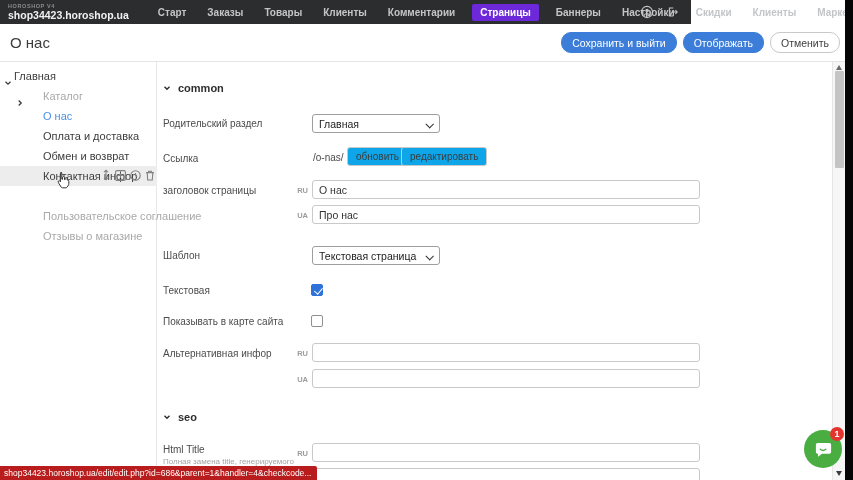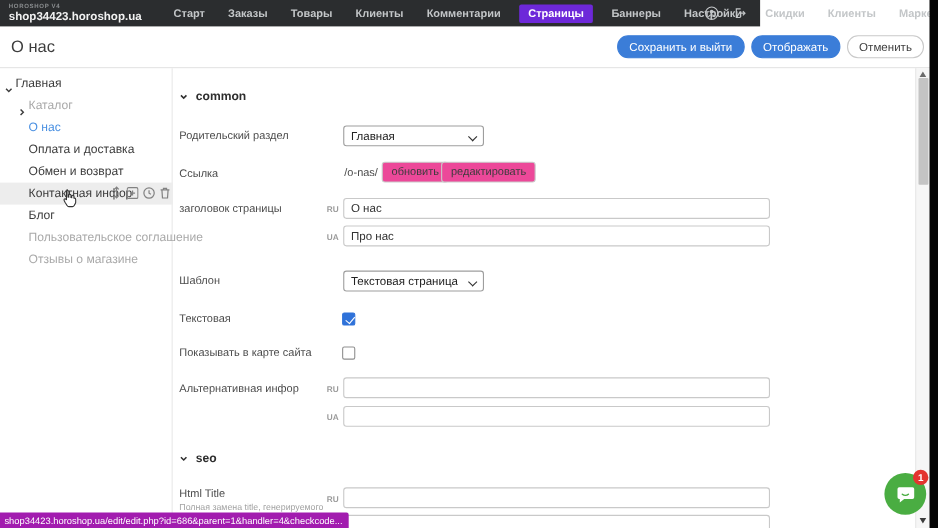--- a/index.html
+++ b/index.html
@@ -24,44 +24,44 @@
   .head-buttons { position:absolute; right:13px; top:8px; display:flex; gap:6px; }
   .btn { height:21px; display:inline-flex; align-items:center; padding:0 10px; font-size:10.5px; border-radius:10px; cursor:pointer; border:1px solid transparent; }
   .btn.blue { background:#3b7dd8; color:#fff; border-color:#3b7dd8; }
   .btn.white { background:#fff; color:#3f3f3f; border-color:#c9c9c9; }
 
   
   .sidebar { position:absolute; left:0; top:62px; width:157px; height:418px; background:#fff; border-right:1px solid #e8e8e8; }
   .titem { position:absolute; left:0; width:157px; height:20px; line-height:20px; font-size:11px; color:#3c3c3c; cursor:pointer; white-space:nowrap; }
   .titem .lbl { position:absolute; }
   .titem.root .lbl { left:14px; }
-  .titem.child .lbl { left:26px; }
+  .titem.child .lbl { left:43px; }
   .titem.gray { color:#a9a9a9; }
   .titem.selected { color:#4a90e2; }
   .titem.hovered { background:#ededed; }
   .tchev { position:absolute; top:6.5px; }
   .row-icons { position:absolute; left:101px; top:3px; display:flex; gap:4px; align-items:center; }
   .row-icons svg { display:block; }
 
   
   .section-header { position:absolute; display:flex; align-items:center; gap:7px; font-size:11px; font-weight:700; color:#2e2e2e; cursor:pointer; }
   .flabel { position:absolute; left:163px; font-size:10px; color:#4c4c4c; }
   .fhelp { position:absolute; left:163px; font-size:8px; color:#a3a3a3; }
   .lang { position:absolute; left:294px; width:14px; text-align:right; font-size:7.5px; color:#9b9b9b; font-weight:700; }
   .tinput { position:absolute; left:312px; width:388px; height:19px; border:1px solid #c9c9c9; border-radius:3px; padding:0 6px; font-family:"Liberation Sans","DejaVu Sans",sans-serif; font-size:10.5px; color:#333; background:#fff; outline:none; }
   .select { position:absolute; left:312px; width:128px; height:19px; border:1px solid #9e9e9e; border-radius:3px; background:#fff; font-size:10.5px; color:#222; display:flex; align-items:center; padding:0 6px; cursor:pointer; }
   .select::after { content:""; position:absolute; right:7px; top:7px; width:5px; height:5px; border-right:1.4px solid #333; border-bottom:1.4px solid #333; transform:rotate(45deg) translateY(-1px); }
   .linktext { position:absolute; left:313px; font-size:10px; color:#4a4a4a; }
-  .sbtn { position:absolute; height:19px; display:inline-flex; align-items:center; padding:0 8px; background:#ec4899; border:1px solid #c9c9c9; border-radius:3px; font-size:10px; color:#3c3c3c; cursor:pointer; }
+  .sbtn { position:absolute; height:19px; display:inline-flex; align-items:center; padding:0 8px; background:#0ea5e9; border:1px solid #c9c9c9; border-radius:3px; font-size:10px; color:#3c3c3c; cursor:pointer; }
   .checkbox { position:absolute; left:311px; width:12px; height:12px; border:1px solid #8f8f8f; border-radius:2px; background:#fff; cursor:pointer; }
   .checkbox[data-state="checked"] { background:#2f72d9; border-color:#2f72d9; }
   .checkbox[data-state="checked"]::after { content:""; position:absolute; left:3.6px; top:1px; width:3.5px; height:7px; border:solid #fff; border-width:0 1.8px 1.8px 0; transform:rotate(40deg); }
 
   
-  .statusbar { position:absolute; left:0; top:466px; height:14px; background:#a21caf; color:#fff; font-size:8.5px; line-height:14px; padding:0 6px 0 4px; z-index:30; white-space:nowrap; border-top-right-radius:2px; }
+  .statusbar { position:absolute; left:0; top:466px; height:14px; background:#b91c1c; color:#fff; font-size:8.5px; line-height:14px; padding:0 6px 0 4px; z-index:30; white-space:nowrap; border-top-right-radius:2px; }
 
   
   .chat { position:absolute; left:804px; top:430px; width:38px; height:38px; border-radius:50%; background:#4aad42; z-index:31; cursor:pointer; display:flex; align-items:center; justify-content:center; }
   .chat-badge { position:absolute; left:830px; top:427px; width:14px; height:14px; border-radius:50%; background:#e3342f; color:#fff; font-size:9px; font-weight:700; text-align:center; line-height:14px; z-index:32; }
 
   
   .scrollbar { position:absolute; left:832px; top:62px; width:13px; height:418px; background:#f6f6f6; border-left:1px solid #e6e6e6; z-index:25; }
   .sb-thumb { position:absolute; left:2px; top:9px; width:9px; height:97px; background:#c4c4c4; border-radius:1px; cursor:pointer; }
   .sb-up { position:absolute; left:3px; top:3px; width:0; height:0; border-left:3.5px solid transparent; border-right:3.5px solid transparent; border-bottom:5px solid #6b6b6b; cursor:pointer; }
   .sb-down { position:absolute; left:3px; bottom:4px; width:0; height:0; border-left:3.5px solid transparent; border-right:3.5px solid transparent; border-top:5px solid #3c3c3c; cursor:pointer; }
@@ -165,23 +165,20 @@
               <path d="M5.5 3v2.6l1.7 1" stroke="#828282" stroke-width="1.1"></path>
             </svg>
         </span>
         <span>
           <svg width="10" height="11" viewBox="0 0 10 11" fill="none">
               <path d="M1 2.6h8M3.6 2.6V1.3h2.8v1.3M2.2 2.6l.5 7.4h4.6l.5-7.4" stroke="#828282" stroke-width="1.1"></path>
             </svg>
         </span>
       </span>
     </div>
-    <div class="titem child" style="top:124px">
-      <span class="lbl">Блог</span>
-    </div>
     <div class="titem child gray" style="top:144px">
       <span class="lbl">Пользовательское соглашение</span>
     </div>
     <div class="titem child gray" style="top:164px">
       <span class="lbl">Отзывы о магазине</span>
     </div>
   </div>
 
   <div>
 

